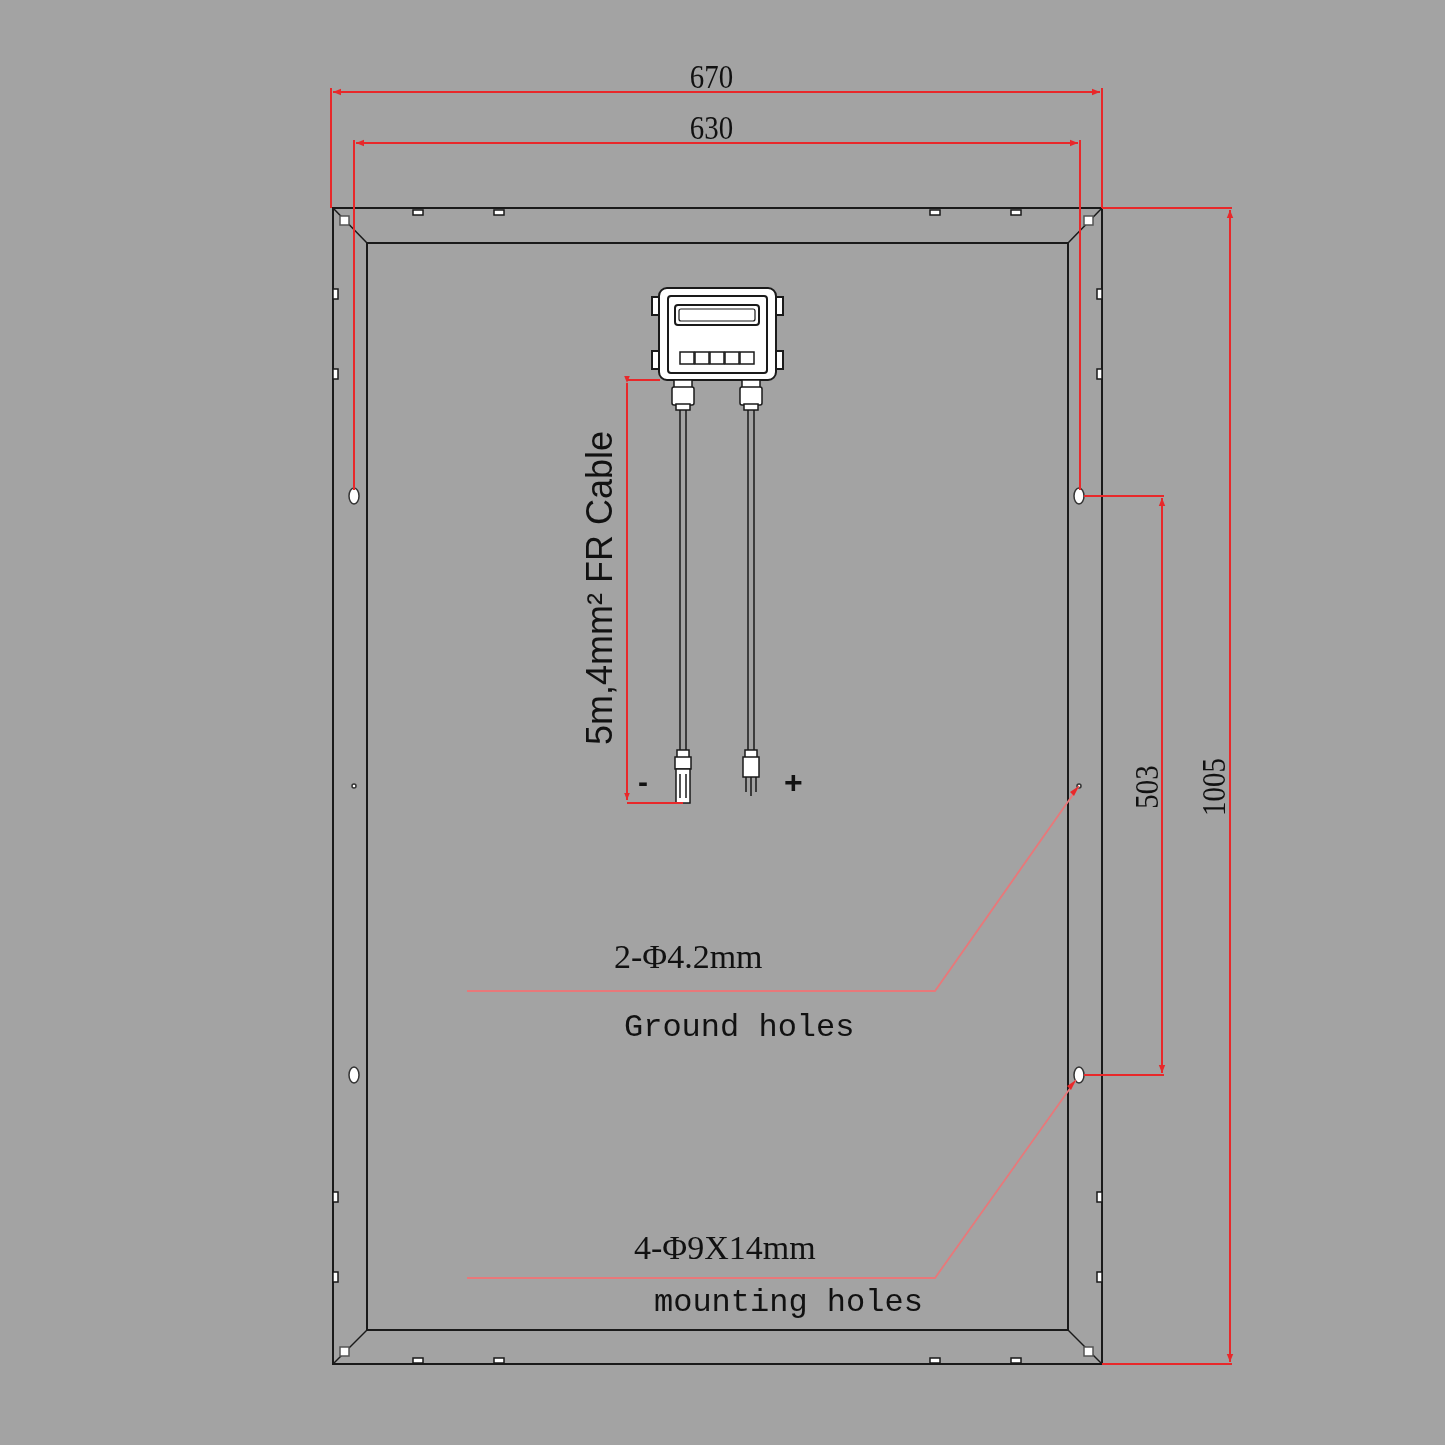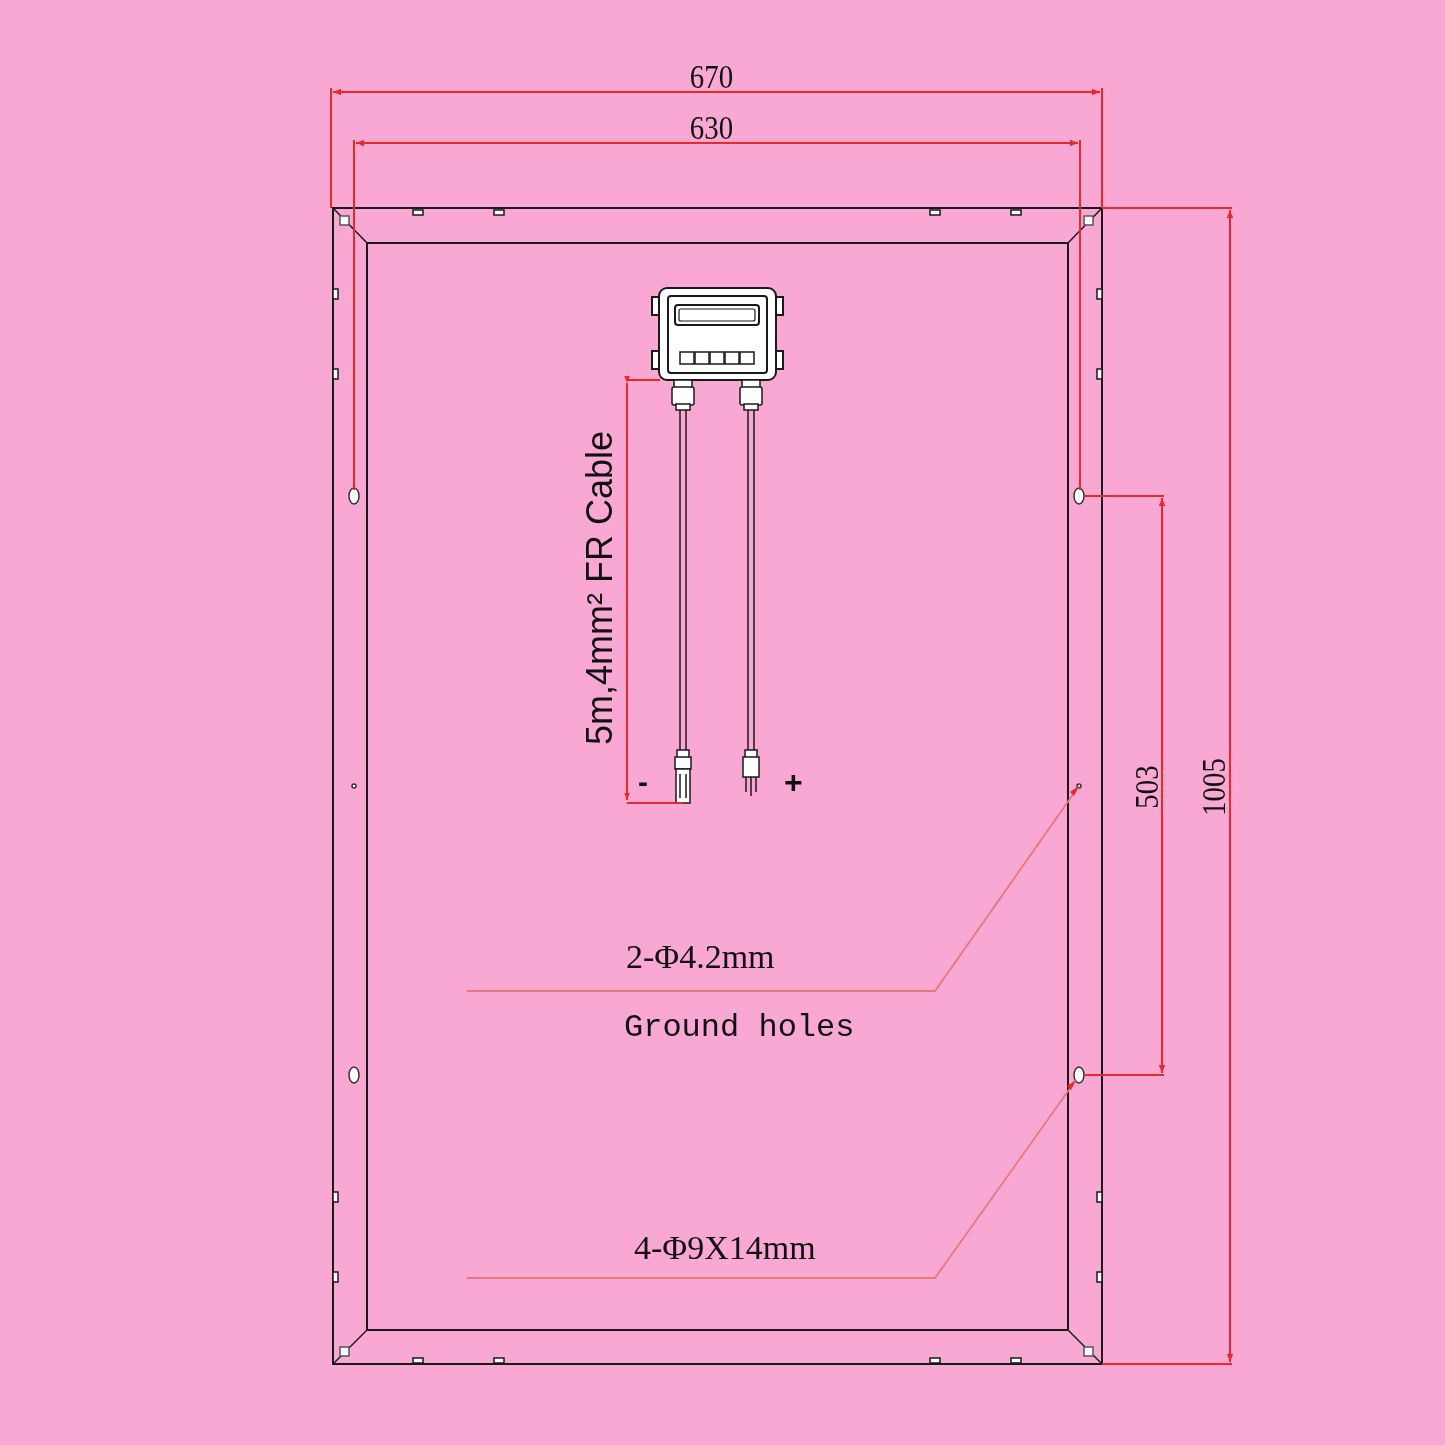--- a/index.html
+++ b/index.html
@@ -1,16 +1,16 @@
 <!DOCTYPE html>
 <html><head>
 <meta charset="utf-8">
 <style>
   html, body { margin: 0; padding: 0; background: #ffffff; }
-  #canvas { position: relative; width: 1445px; height: 1445px; background: #f9a8d4; overflow: hidden; }
+  #canvas { position: relative; width: 1445px; height: 1445px; background: #a3a3a3; overflow: hidden; }
   svg { position: absolute; left: 0; top: 0; }
   .lbl { position: absolute; white-space: nowrap; color: #111; line-height: 1; }
   .serif { font-family: "Liberation Serif", "DejaVu Serif", serif; }
   .mono { font-family: "Liberation Mono", "DejaVu Sans Mono", monospace; margin-left: 36px; }
   .sans { font-family: "Liberation Sans", "DejaVu Sans", sans-serif; }
   .dim-h { font-size: 34px; transform: scaleX(0.85); transform-origin: center; }
   .dim-v { font-size: 34px; transform-origin: center; }
 </style>
 </head>
 <body>
@@ -156,17 +156,18 @@
   <div class="lbl serif dim-h" style="left:686px; top:111px;">630</div>
 
   <div class="lbl serif dim-v" style="left:1180px; top:770px; transform: rotate(-90deg) scaleX(0.85);">1005</div>
   <div class="lbl serif dim-v" style="left:1121px; top:770px; transform: rotate(-90deg) scaleX(0.85);">503</div>
 
   <div class="lbl sans" style="left:420px; top:570px; font-size:36px; transform: rotate(-90deg); transform-origin:center; width:360px; text-align:center;">5m,4mm² FR Cable</div>
 
   <div class="lbl sans" style="left:638px; top:767px; font-size:30px; font-weight:bold;">-</div>
   <div class="lbl sans" style="left:784px; top:766px; font-size:32px; font-weight:bold;">+</div>
 
-  <div class="lbl serif" style="left:614px; top:940px; font-size:34px;margin-left:12px;">2-Φ4.2mm</div>
+  <div class="lbl serif" style="left:614px; top:940px; font-size:34px;">2-Φ4.2mm</div>
   <div class="lbl mono" style="left:588px; top:1012px; font-size:32px;">Ground holes</div>
 
   <div class="lbl serif" style="left:634px; top:1231px; font-size:34px;">4-Φ9X14mm</div>
+  <div class="lbl mono" style="left:618px; top:1287px; font-size:32px;">mounting holes</div>
 </div>
 
 </body></html>

